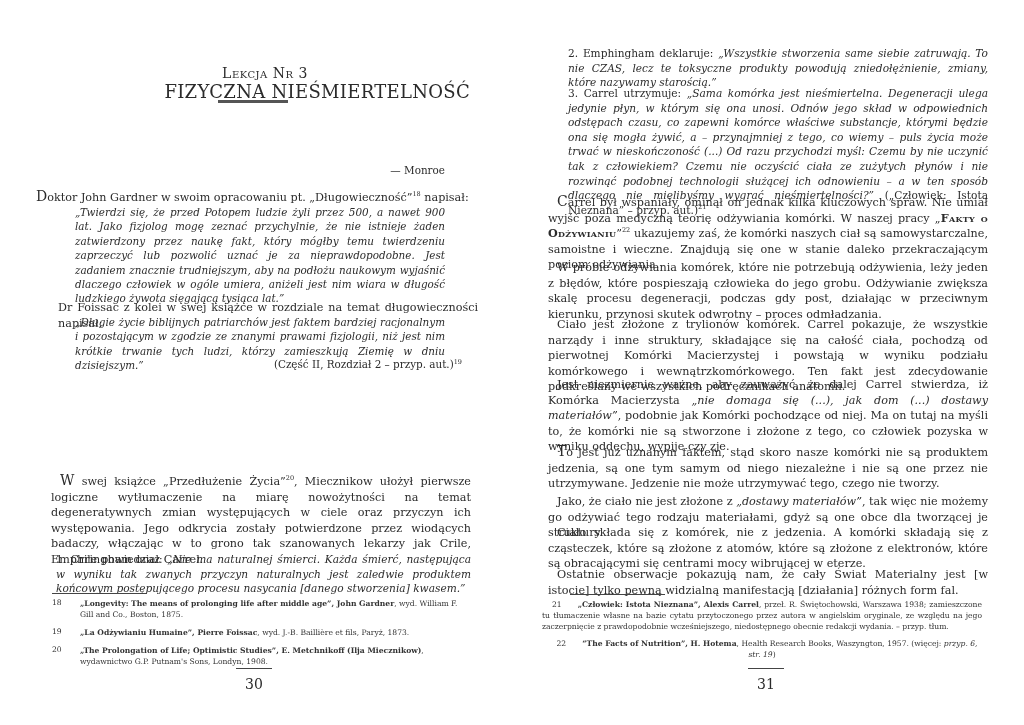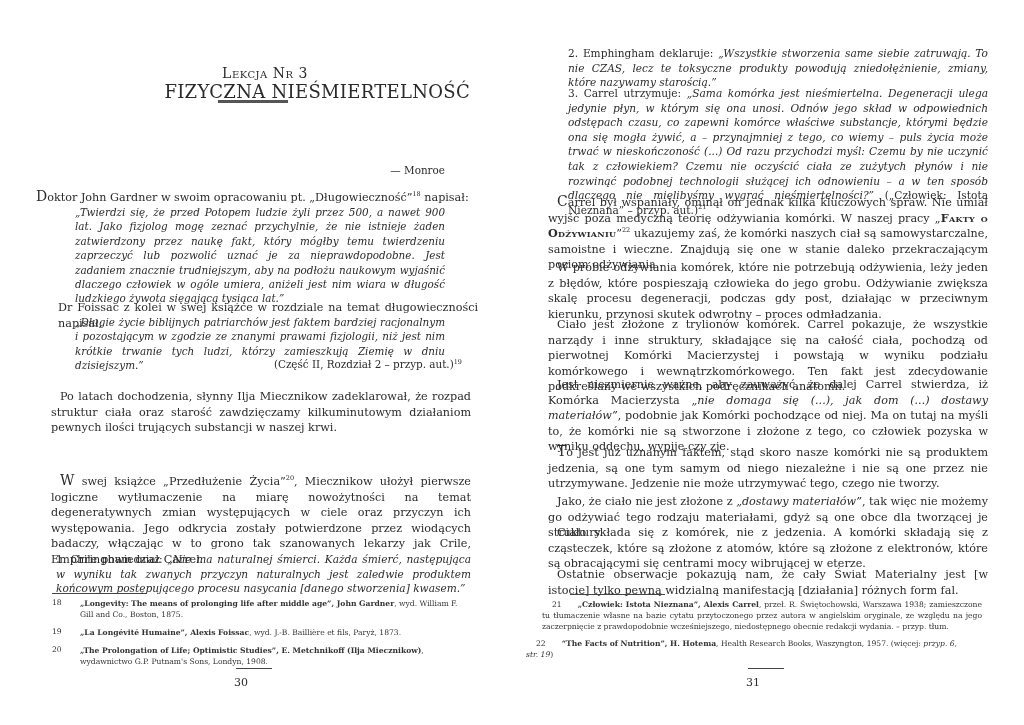--- a/index.html
+++ b/index.html
@@ -15,21 +15,21 @@
   .drop { font-size:14px; }
   .lesson { font-variant:small-caps; font-size:14px; letter-spacing:0.5px; text-align:center; }
   .ptitle { font-size:18px; text-align:right; letter-spacing:0.3px; }
   .rule { position:absolute; height:3px; background:#555; }
   .shead { font-size:13px; text-align:center; letter-spacing:0.2px; }
   .fnrule { position:absolute; height:1px; background:#444; }
   .fn { font-size:7.6px; line-height:11px; color:#333; margin:0; }
   .fn b { font-weight:bold; }
   .fnnum { position:absolute; font-size:7.6px; color:#333; }
   .pnrule { position:absolute; height:1px; background:#444; width:36px; }
-  .pn { position:absolute; font-size:11px; width:40px; }
+  .pn { position:absolute; font-size:14px; text-align:center; width:40px; }
   .attr { font-size:10.4px; text-align:right; }
   sup { font-size:6.5px; line-height:0; }
   .sc { font-variant:small-caps; font-weight:bold; letter-spacing:0.3px; }
 </style>
 </head>
 <body>
 
 <div class="page left">
   <div class="abs lesson" style="left:60px; top:65px; width:410px;">Lekcja Nr 3</div>
   <div class="abs ptitle" style="left:60px; top:81px; width:410px;">FIZYCZNA NIEŚMIERTELNOŚĆ</div>
@@ -39,34 +39,33 @@
 
   <p class="abs p" style="left:30px; top:183px; width:440px;"><span class="drop">D</span><span>oktor John Gardner w swoim opracowaniu pt. „Długowieczność”</span><sup>18</sup><span> napisał:</span></p>
 
   <p class="abs q" style="left:75px; top:205px; width:370px;">„Twierdzi się, że przed Potopem ludzie żyli przez 500, a nawet 900 lat. Jako fizjolog mogę zeznać przychylnie, że nie istnieje żaden zatwierdzony przez naukę fakt, który mógłby temu twierdzeniu zaprzeczyć lub pozwolić uznać je za nieprawdopodobne. Jest zadaniem znacznie trudniejszym, aby na podłożu naukowym wyjaśnić dlaczego człowiek w ogóle umiera, aniżeli jest nim wiara w długość ludzkiego żywota sięgającą tysiąca lat.”</p>
 
   <p class="abs p" style="left:52px; top:294px; width:420px;">Dr Foissac z kolei w swej książce w rozdziale na temat długowieczności napisał:</p>
 
   <p class="abs q" style="left:75px; top:315px; width:370px;">„Długie życie biblijnych patriarchów jest faktem bardziej racjonalnym i pozostającym w zgodzie ze znanymi prawami fizjologii, niż jest nim krótkie trwanie tych ludzi, którzy zamieszkują Ziemię w dniu dzisiejszym.”</p>
   <div class="abs attr" style="left:240px; top:358px; width:222px;"><span>(Część II, Rozdział 2 – przyp. aut.)</span><sup>19</sup></div>
 
-  <p class="abs p ind" style="left:45px; top:383px; width:420px;">Po latach dochodzenia, słynny Ilja Miecznikow zadeklarował, że rozpad struktur ciała oraz starość zawdzięczamy kilkuminutowym działaniom pewnych ilości trujących substancji w naszej krwi.</p>
 
 
   <p class="abs p ind" style="left:45px; top:467px; width:420px;"><span class="drop">W</span><span> swej książce „Przedłużenie Życia”</span><sup>20</sup><span>, Miecznikow ułożył pierwsze logiczne wytłumaczenie na miarę nowożytności na temat degeneratywnych zmian występujących w ciele oraz przyczyn ich występowania. Jego odkrycia zostały potwierdzone przez wiodących badaczy, włączając w to grono tak szanowanych lekarzy jak Crile, Emphringham oraz Carrel.</span></p>
 
   <p class="abs p" style="left:50px; top:546px; width:415px; font-size:10.6px; line-height:14.6px;"><span>1. Crile powiedział: </span><i>„Nie ma naturalnej śmierci. Każda śmierć, następująca w wyniku tak zwanych przyczyn naturalnych jest zaledwie produktem końcowym postępującego procesu nasycania [danego stworzenia] kwasem.”</i></p>
 
   <div class="fnrule" style="left:52px; top:593px; width:95px;"></div>
 
   <div class="fnnum" style="left:52px; top:598px;">18</div>
   <p class="abs fn" style="left:80px; top:598px; width:385px;"><b>„Longevity: The means of prolonging life after middle age”, John Gardner</b><span>, wyd. William F. Gill and Co., Boston, 1875.</span></p>
 
   <div class="fnnum" style="left:52px; top:627px;">19</div>
-  <p class="abs fn" style="left:80px; top:627px; width:385px;"><b>„La Longévité Humaine”, Alexis Foissac</b><span>, wyd. J.-B. Baillière et fils, Paryż, 1873.</span></p>
+  <p class="abs fn" style="left:80px; top:627px; width:385px;"><b>„La Odżywianiu Humaine”, Pierre Foissac</b><span>, wyd. J.-B. Baillière et fils, Paryż, 1873.</span></p>
 
   <div class="fnnum" style="left:52px; top:645px;">20</div>
   <p class="abs fn" style="left:80px; top:645px; width:385px;"><b>„The Prolongation of Life; Optimistic Studies”, E. Metchnikoff (Ilja Miecznikow)</b><span>, wydawnictwo G.P. Putnam's Sons, Londyn, 1908.</span></p>
 
   <div class="pnrule" style="left:236px; top:668px;"></div>
   <div class="pn" style="left:234px; top:676px;">30</div>
 </div>
 
 <div class="page right">
   <p class="abs p" style="left:50px; top:40px; width:420px; font-size:10.6px; line-height:14.6px;"><span>2. Emphingham deklaruje: </span><i>„Wszystkie stworzenia same siebie zatruwają. To nie CZAS, lecz te toksyczne produkty powodują zniedołężnienie, zmiany, które nazywamy starością.”</i></p>
@@ -86,17 +85,17 @@
   <p class="abs p ind" style="left:30px; top:488px; width:440px;"><span>Jako, że ciało nie jest złożone z </span><i>„dostawy materiałów”</i><span>, tak więc nie możemy go odżywiać tego rodzaju materiałami, gdyż są one obce dla tworzącej je struktury.</span></p>
 
   <p class="abs p ind" style="left:30px; top:519px; width:440px;">Ciało składa się z komórek, nie z jedzenia. A komórki składają się z cząsteczek, które są złożone z atomów, które są złożone z elektronów, które są obracającymi się centrami mocy wibrującej w eterze.</p>
 
   <p class="abs p ind" style="left:30px; top:561px; width:440px;">Ostatnie obserwacje pokazują nam, że cały Świat Materialny jest [w istocie] tylko pewną widzialną manifestacją [działania] różnych form fal.</p>
 
   <div class="fnrule" style="left:58px; top:594px; width:95px;"></div>
 
   <p class="abs fn" style="left:30px; top:599px; width:440px; text-align:justify; text-indent:10px;"><span>21</span><span style="display:inline-block; width:16px;"></span><b>„Człowiek: Istota Nieznana”, Alexis Carrel</b><span>, przeł. R. Świętochowski, Warszawa 1938; zamieszczone tu tłumaczenie własne na bazie cytatu przytoczonego przez autora w angielskim oryginale, ze względu na jego zaczerpnięcie z prawdopodobnie wcześniejszego, niedostępnego obecnie redakcji wydania. – przyp. tłum.</span></p>
 
-  <p class="abs fn" style="left:14px; top:638px; width:440px; text-indent:10px;"><span>22</span><span style="display:inline-block; width:16px;"></span><b>“The Facts of Nutrition”, H. Hotema</b><span>, Health Research Books, Waszyngton, 1957. (więcej: </span><i>przyp. 6, str. 19</i><span>)</span></p>
+  <p class="abs fn" style="left:30px; top:638px; width:440px; text-indent:10px;text-align:center;"><span>22</span><span style="display:inline-block; width:16px;"></span><b>“The Facts of Nutrition”, H. Hotema</b><span>, Health Research Books, Waszyngton, 1957. (więcej: </span><i>przyp. 6, str. 19</i><span>)</span></p>
 
   <div class="pnrule" style="left:236px; top:668px;"></div>
   <div class="pn" style="left:234px; top:676px;">31</div>
 </div>
 
 </body></html>

